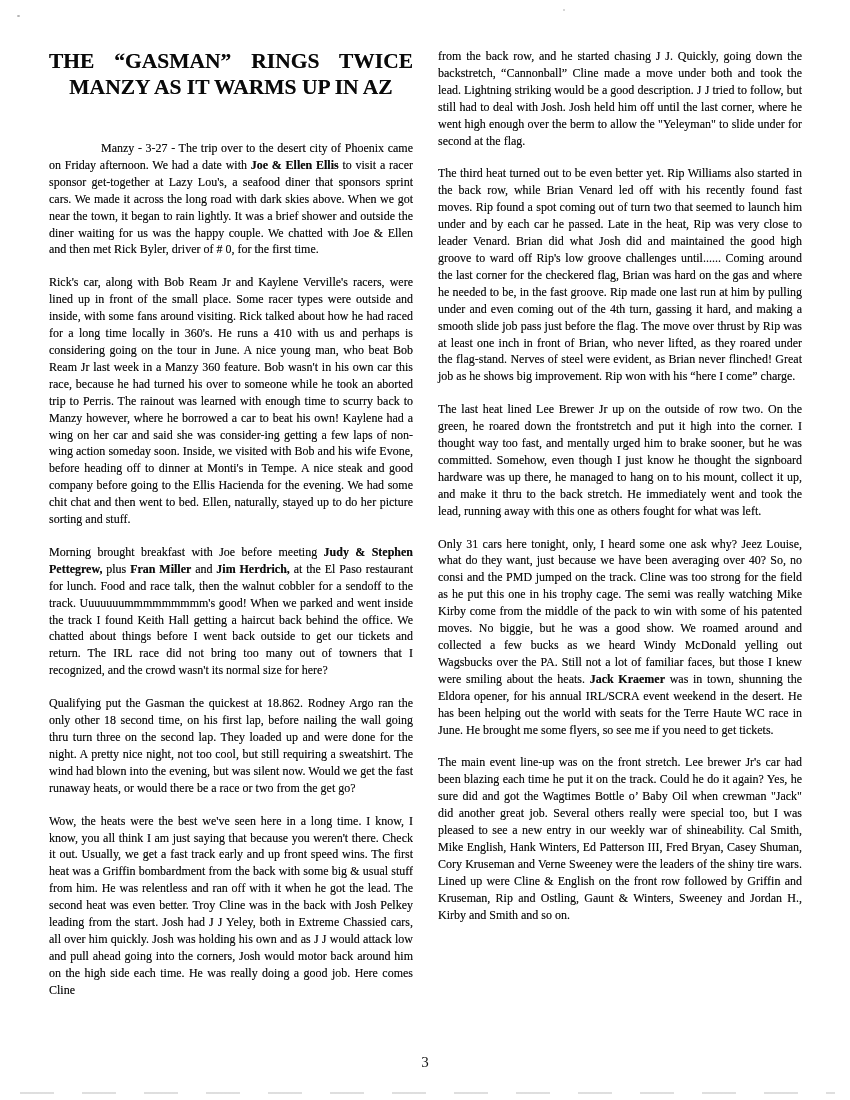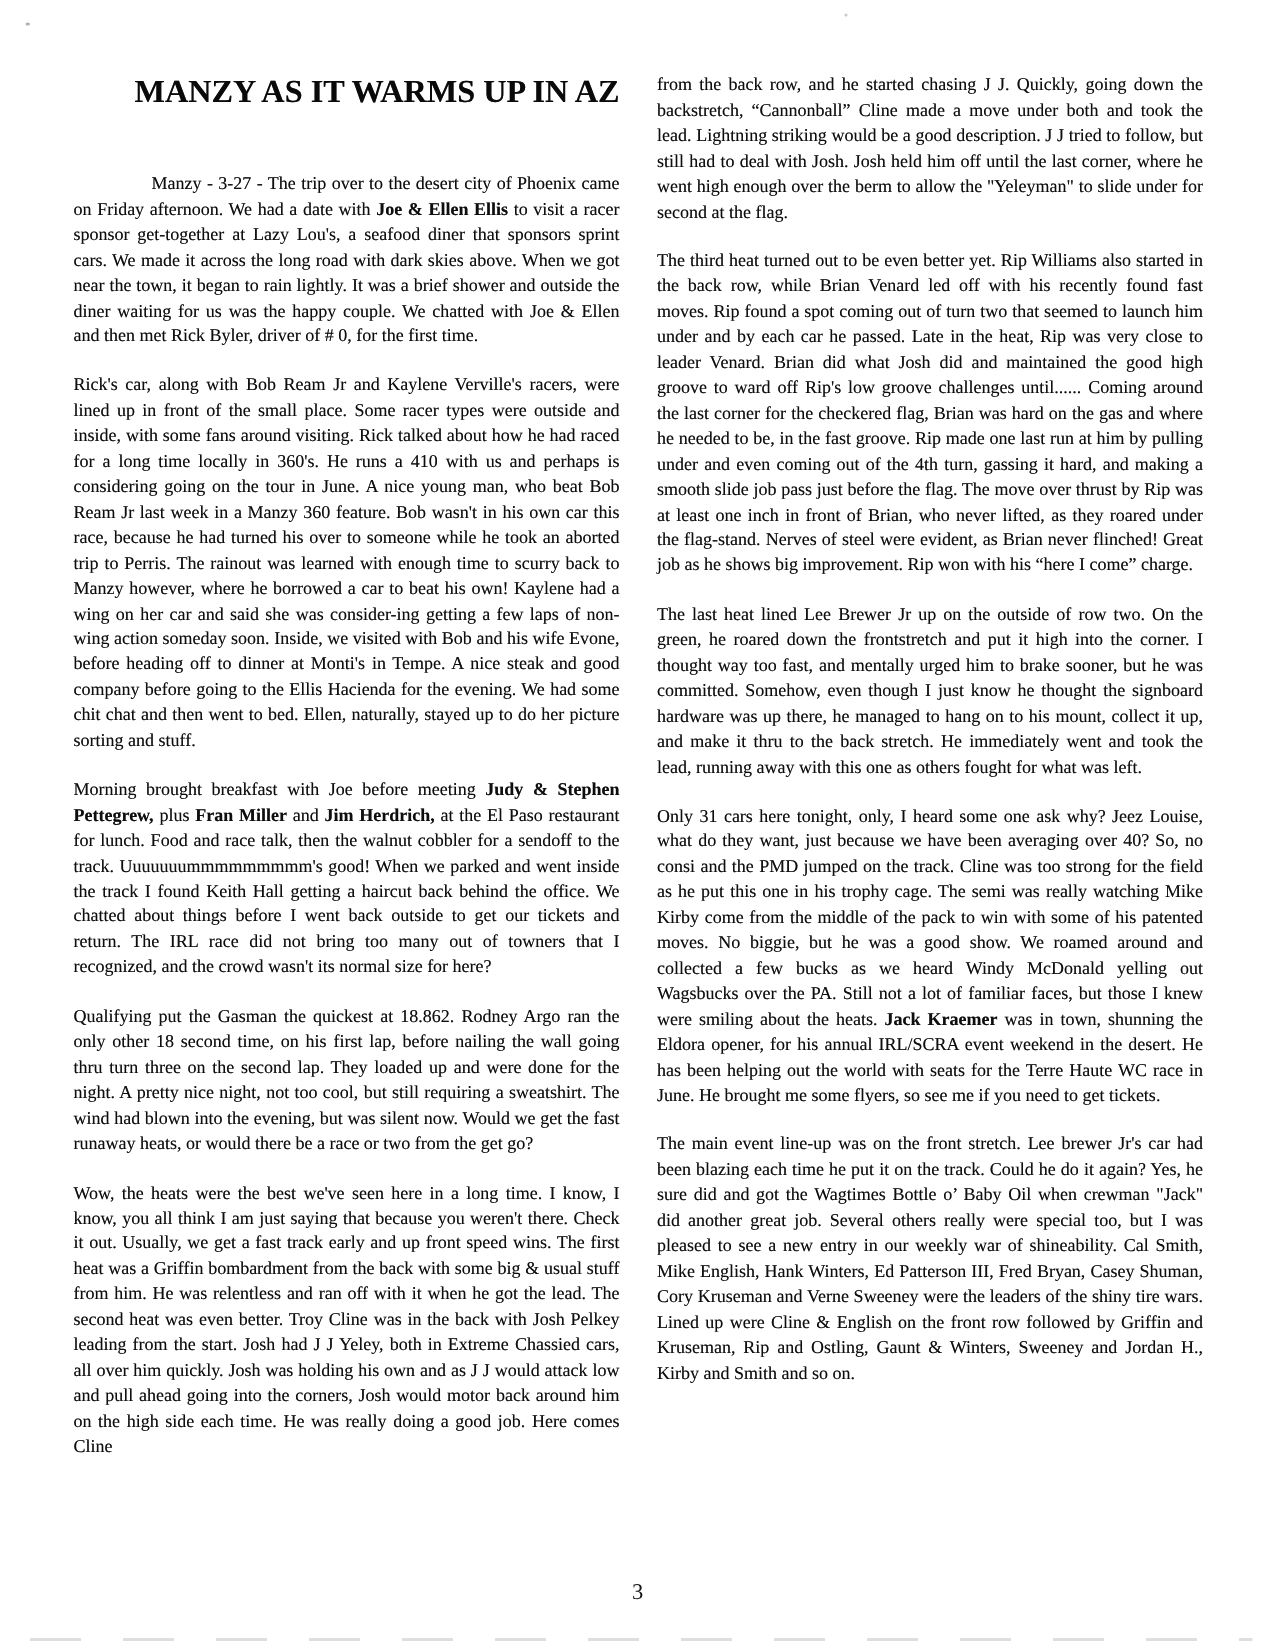--- a/index.html
+++ b/index.html
@@ -23,21 +23,21 @@
   .col { width: 364px; }
   .article-title {
     font-size: 21.5px;
     line-height: 26px;
     font-weight: bold;
     color: #0a0a0a;
     margin-bottom: 2px;
     text-shadow: 0 0 0.4px rgba(0,0,0,0.55);
   }
   .title-line-1 { text-align: justify; text-align-last: justify; }
-  .title-line-2 { text-align: right; }
+  .title-line-2 { text-align: center; }
   p.para {
     font-size: 12px;
     line-height: 16.9px;
     text-align: justify;
     margin-bottom: 16px;
     text-shadow: 0 0 0.35px rgba(0,0,0,0.5);
   }
   p.para.indent { text-indent: 52px; margin-top: 40px; }
   p.para b { font-weight: bold; }
   .page-number {
@@ -73,20 +73,21 @@
 </style>
 </head>
 <body>
 
 <div class="page">
 
   <div class="columns">
 
     <div class="col">
       <h1 class="article-title">
+        <div class="title-line-1">THE  “GASMAN”  RINGS  TWICE</div>
         <div class="title-line-2">MANZY AS IT WARMS UP IN AZ</div>
       </h1>
       <div>
           <p class="para indent"><span>Manzy - 3-27 - The trip over to the desert city of Phoenix came on Friday afternoon. We had a date with </span><b>Joe &amp; Ellen Ellis</b><span> to visit a racer sponsor get-together at Lazy Lou's, a seafood diner that sponsors sprint cars. We made it across the long road with dark skies above. When we got near the town, it began to rain lightly. It was a brief shower and outside the diner waiting for us was the happy couple. We chatted with Joe &amp; Ellen and then met Rick Byler, driver of # 0, for the first time.</span></p>
           <p class="para"><span>Rick's car, along with Bob Ream Jr and Kaylene Verville's racers, were lined up in front of the small place. Some racer types were outside and inside, with some fans around visiting. Rick talked about how he had raced for a long time locally in 360's. He runs a 410 with us and perhaps is considering going on the tour in June. A nice young man, who beat Bob Ream Jr last week in a Manzy 360 feature. Bob wasn't in his own car this race, because he had turned his over to someone while he took an aborted trip to Perris. The rainout was learned with enough time to scurry back to Manzy however, where he borrowed a car to beat his own! Kaylene had a wing on her car and said she was consider-ing getting a few laps of non-wing action someday soon. Inside, we visited with Bob and his wife Evone, before heading off to dinner at Monti's in Tempe. A nice steak and good company before going to the Ellis Hacienda for the evening. We had some chit chat and then went to bed. Ellen, naturally, stayed up to do her picture sorting and stuff.</span></p>
           <p class="para"><span>Morning brought breakfast with Joe before meeting </span><b>Judy &amp; Stephen Pettegrew,</b><span> plus </span><b>Fran Miller</b><span> and </span><b>Jim Herdrich,</b><span> at the El Paso restaurant for lunch. Food and race talk, then the walnut cobbler for a sendoff to the track. Uuuuuuummmmmmmmm's good! When we parked and went inside the track I found Keith Hall getting a haircut back behind the office. We chatted about things before I went back outside to get our tickets and return. The IRL race did not bring too many out of towners that I recognized, and the crowd wasn't its normal size for here?</span></p>
           <p class="para"><span>Qualifying put the Gasman the quickest at 18.862. Rodney Argo ran the only other 18 second time, on his first lap, before nailing the wall going thru turn three on the second lap. They loaded up and were done for the night. A pretty nice night, not too cool, but still requiring a sweatshirt. The wind had blown into the evening, but was silent now. Would we get the fast runaway heats, or would there be a race or two from the get go?</span></p>
           <p class="para"><span>Wow, the heats were the best we've seen here in a long time. I know, I know, you all think I am just saying that because you weren't there. Check it out. Usually, we get a fast track early and up front speed wins. The first heat was a Griffin bombardment from the back with some big &amp; usual stuff from him. He was relentless and ran off with it when he got the lead. The second heat was even better. Troy Cline was in the back with Josh Pelkey leading from the start. Josh had J J Yeley, both in Extreme Chassied cars, all over him quickly. Josh was holding his own and as J J would attack low and pull ahead going into the corners, Josh would motor back around him on the high side each time. He was really doing a good job. Here comes Cline</span></p>
         </div>
     </div>

